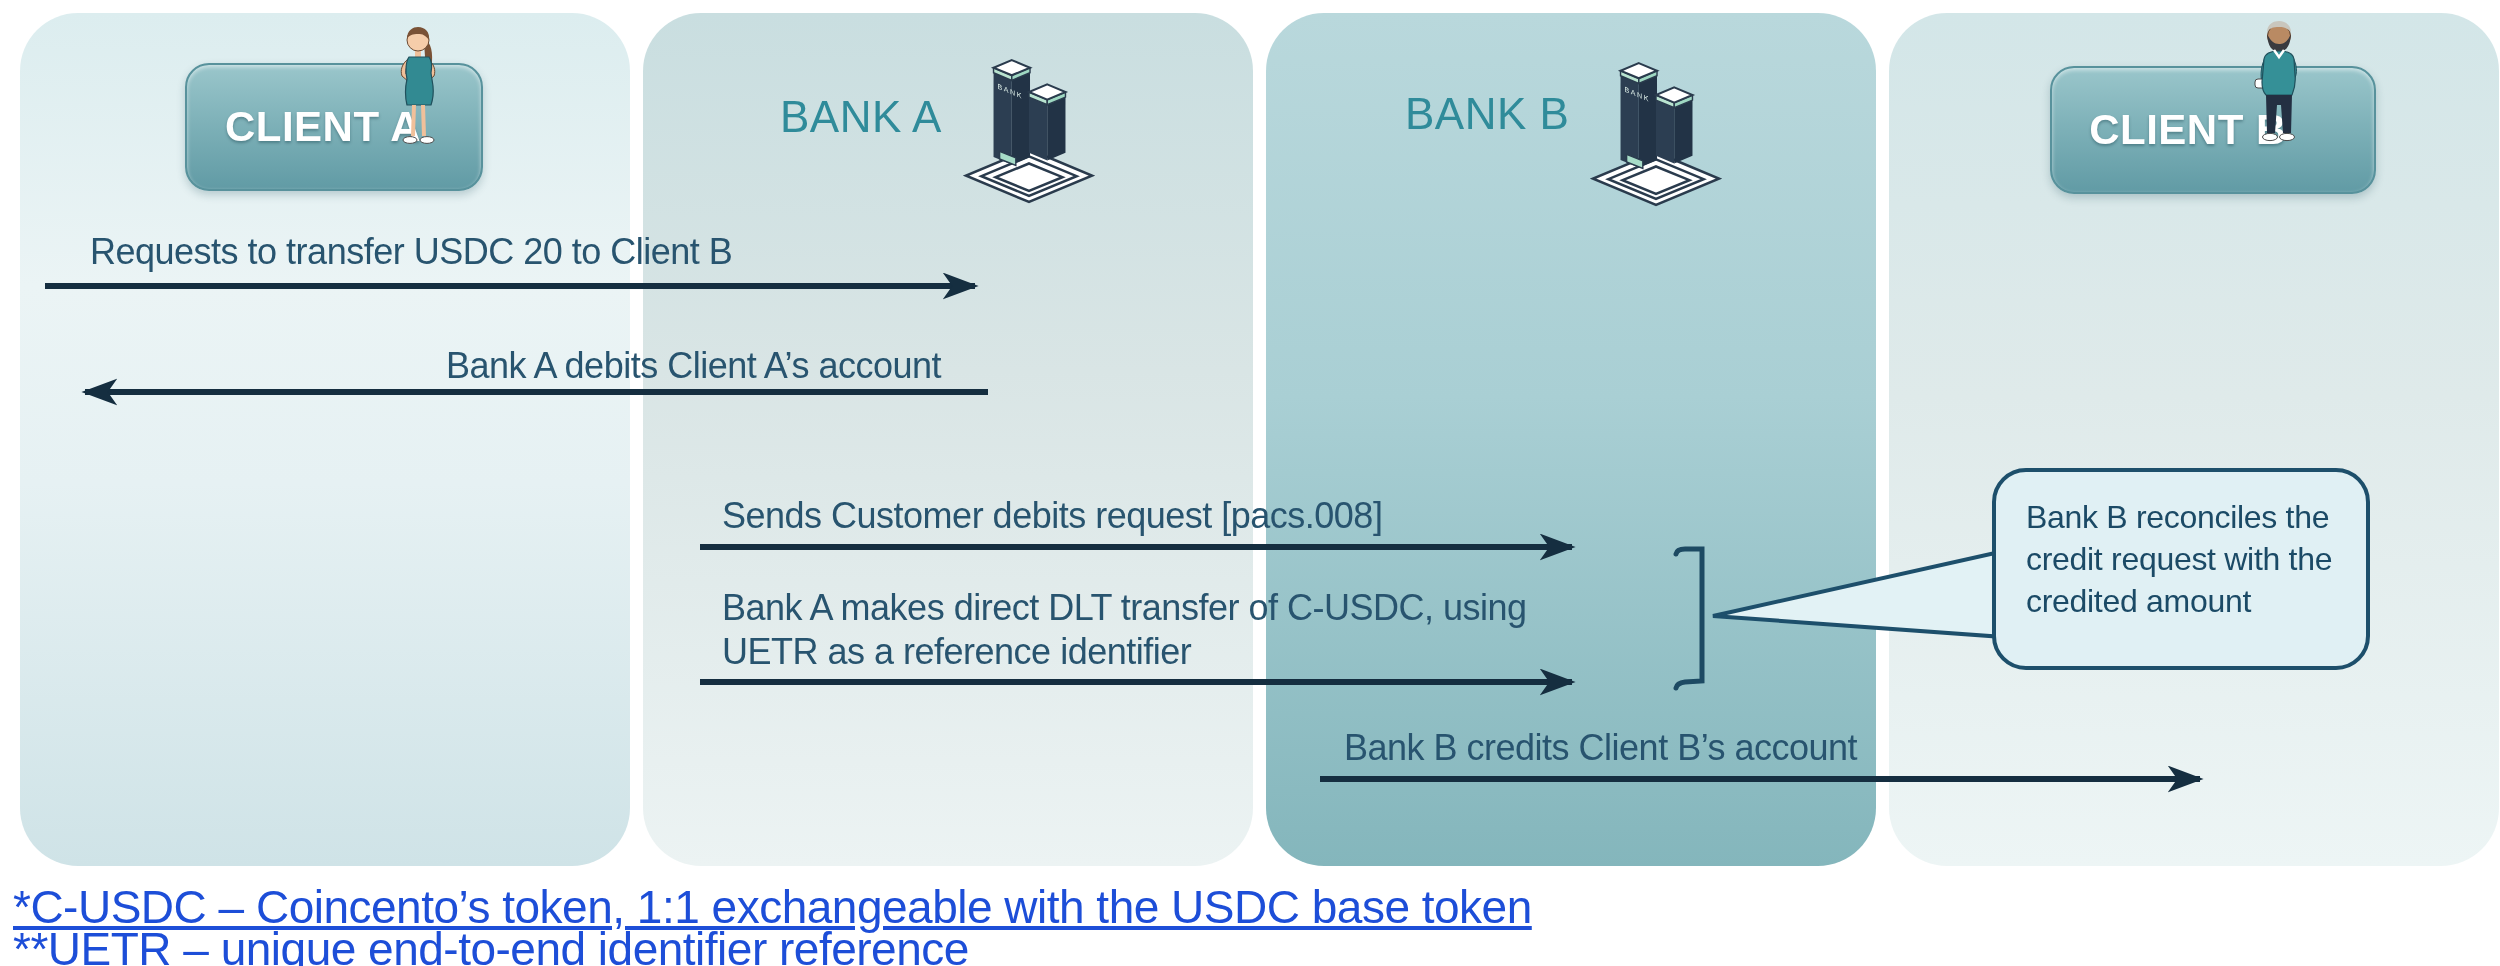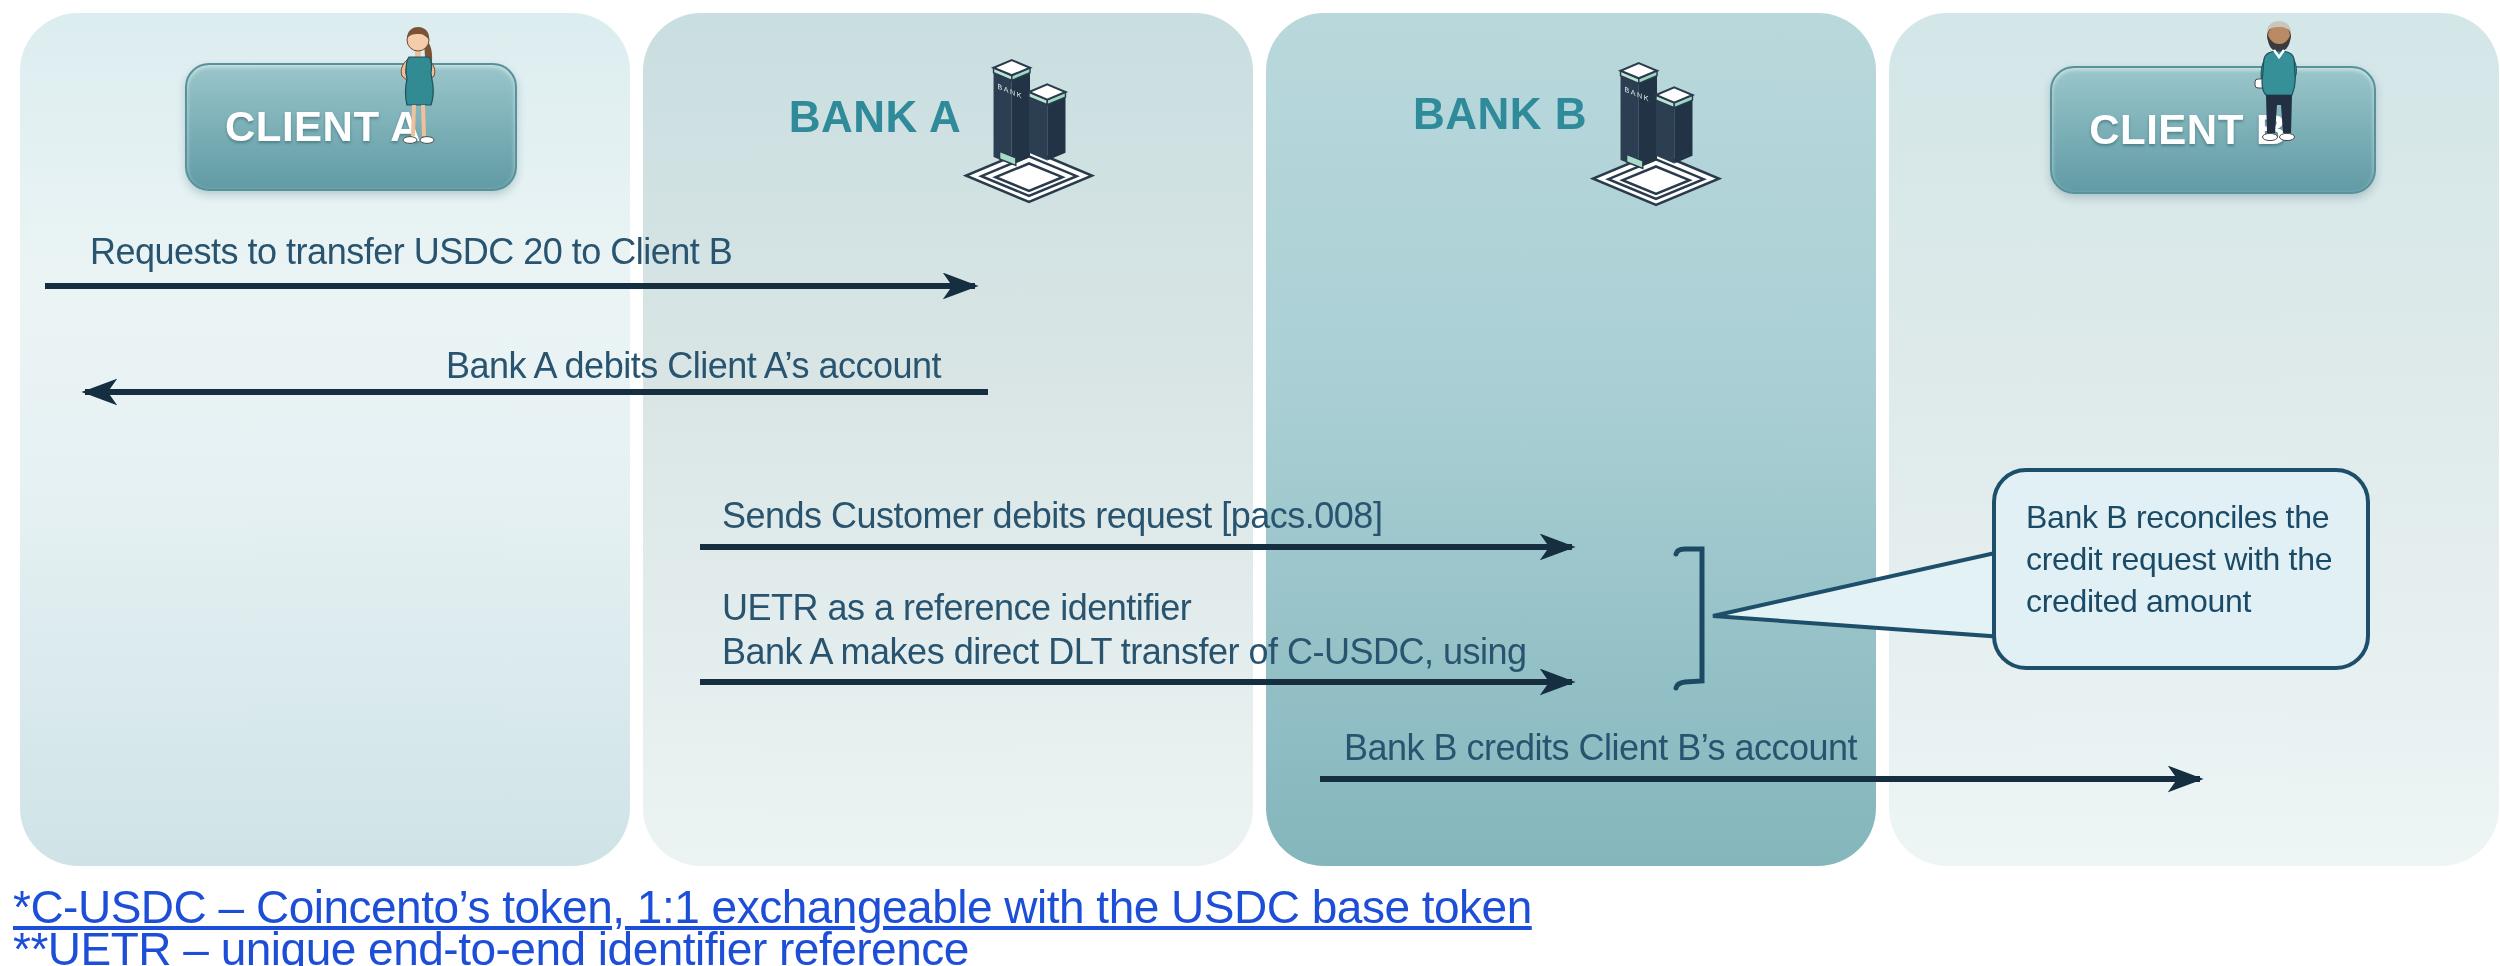--- a/index.html
+++ b/index.html
@@ -16,25 +16,25 @@
   
   .badge{
     position:absolute;width:272px;height:124px;border-radius:24px;
     background:linear-gradient(180deg,#9ac6cb 0%,#7fb2b9 45%,#619ba5 100%);
     border:2px solid #58929c;
     box-shadow:inset 0 2px 4px rgba(255,255,255,.55), 0 4px 8px rgba(20,70,80,.22);
     display:flex;align-items:center;justify-content:center;
     color:#ffffff;font-weight:bold;font-size:42px;letter-spacing:.5px;
     text-shadow:0 2px 3px rgba(10,50,60,.35);
   }
-  .badge-a{left:185px;top:63px;padding-right:56px;}
+  .badge-a{left:185px;top:63px;padding-right:22px;}
   .badge-b{left:2050px;top:66px;padding-right:50px;}
   .bank-label{
-    position:absolute;width:190px;text-align:center;
-    color:#2f8b9a;font-weight:bold;font-size:44px;letter-spacing:.5px;
+    position:absolute;width:190px;text-align:left;
+    color:#2f8b9a;font-weight:normal;font-size:44px;letter-spacing:.5px;
   }
   .bank-label-a{left:780px;top:92px;}
   .bank-label-b{left:1405px;top:89px;}
   .figure{position:absolute;}
   .building{position:absolute;}
   
   .msg{
     position:absolute;color:#28546f;font-size:36px;letter-spacing:-0.5px;
     white-space:nowrap;line-height:44px;
   }
@@ -167,22 +167,22 @@
     <line x1="700" y1="682" x2="1572" y2="682" stroke="#152e40" stroke-width="6" marker-end="url(#ah)"></line>
     <line x1="1320" y1="779" x2="2200" y2="779" stroke="#152e40" stroke-width="6" marker-end="url(#ah)"></line>
     <path d="M1676,554 Q1677,549 1685,549 L1702,549 L1702,681 L1685,682 Q1677,683 1676,688" fill="none" stroke="#1d4a63" stroke-width="5" stroke-linecap="round"></path>
     <polygon points="1713,616 2004,551 2004,637" fill="#e2f2f5" stroke="#1d4f6b" stroke-width="4"></polygon>
   </svg>
 
   <div class="msg msg-1">Requests to transfer USDC 20 to Client B</div>
   <div class="msg msg-2">Bank A debits Client A’s account</div>
   <div class="msg msg-3">Sends Customer debits request [pacs.008]</div>
   <div class="msg msg-4">
+    <div>Bank A makes direct DLT transfer of C-USDC, using</div>
     <div>UETR as a reference identifier</div>
-    <div>Bank A makes direct DLT transfer of C-USDC, using</div>
   </div>
   <div class="msg msg-5">Bank B credits Client B’s account</div>
 
   <div class="callout">
     <span>Bank B reconciles the credit request with the credited amount</span>
   </div>
 
   <div class="footnote footnote-1">*C-USDC – Coincento’s token, 1:1 exchangeable with the USDC base token</div>
   <div class="footnote footnote-2">**UETR – unique end-to-end identifier reference</div>
 

